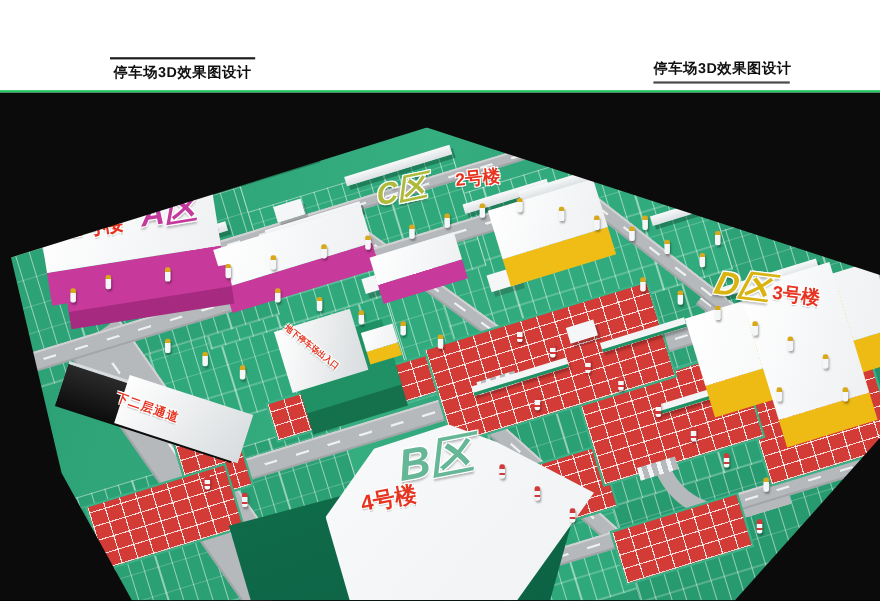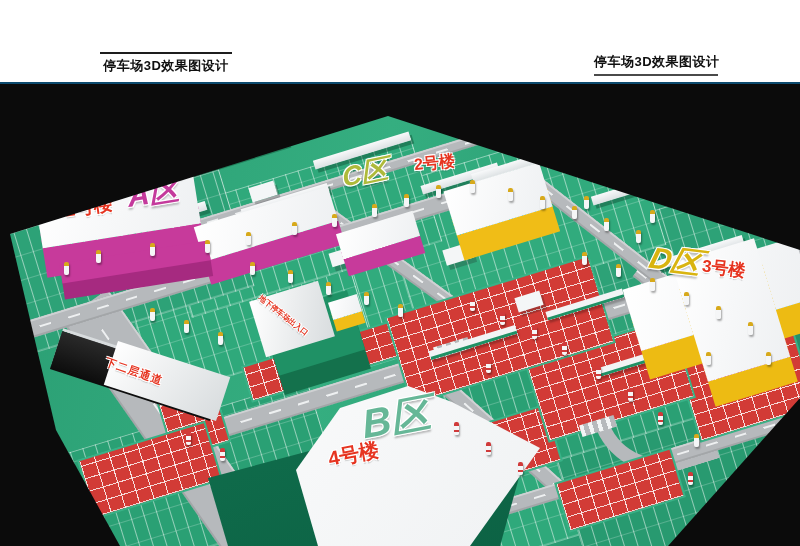--- a/index.html
+++ b/index.html
@@ -1,20 +1,20 @@
 <!DOCTYPE html>
 <html><head>
 <meta charset="utf-8">
 <style>
   html,body{margin:0;padding:0;background:#000;}
   .page{position:relative;width:800px;height:546px;overflow:hidden;background:#0b0b0b;
         font-family:"Liberation Sans",sans-serif;}
   
   .topbar{position:absolute;left:0;top:0;width:800px;height:82px;background:#ffffff;
-          border-bottom:2px solid #0c4a6e;z-index:50;}
+          border-bottom:2px solid #22c55e;z-index:50;}
   .title-block{position:absolute;text-align:center;}
   .title-block.left{left:100px;top:52px;width:132px;}
   .title-block.right{left:594px;top:53px;width:124px;}
   .rule-top{height:2px;background:#1d1d1d;margin-bottom:3px;}
   .rule-bottom{height:2px;background:#4a4a4a;margin-top:3px;}
   .title-text{font-size:13px;font-weight:bold;color:#101010;letter-spacing:.5px;white-space:nowrap;}
   
   .scene{position:absolute;left:0;top:0;width:800px;height:546px;}
   .platform{position:absolute;left:0;top:0;width:800px;height:546px;
     clip-path:polygon(10px 234px,388px 116px,800px 250px,800px 398px,668px 546px,120px 546px,56px 430px);

